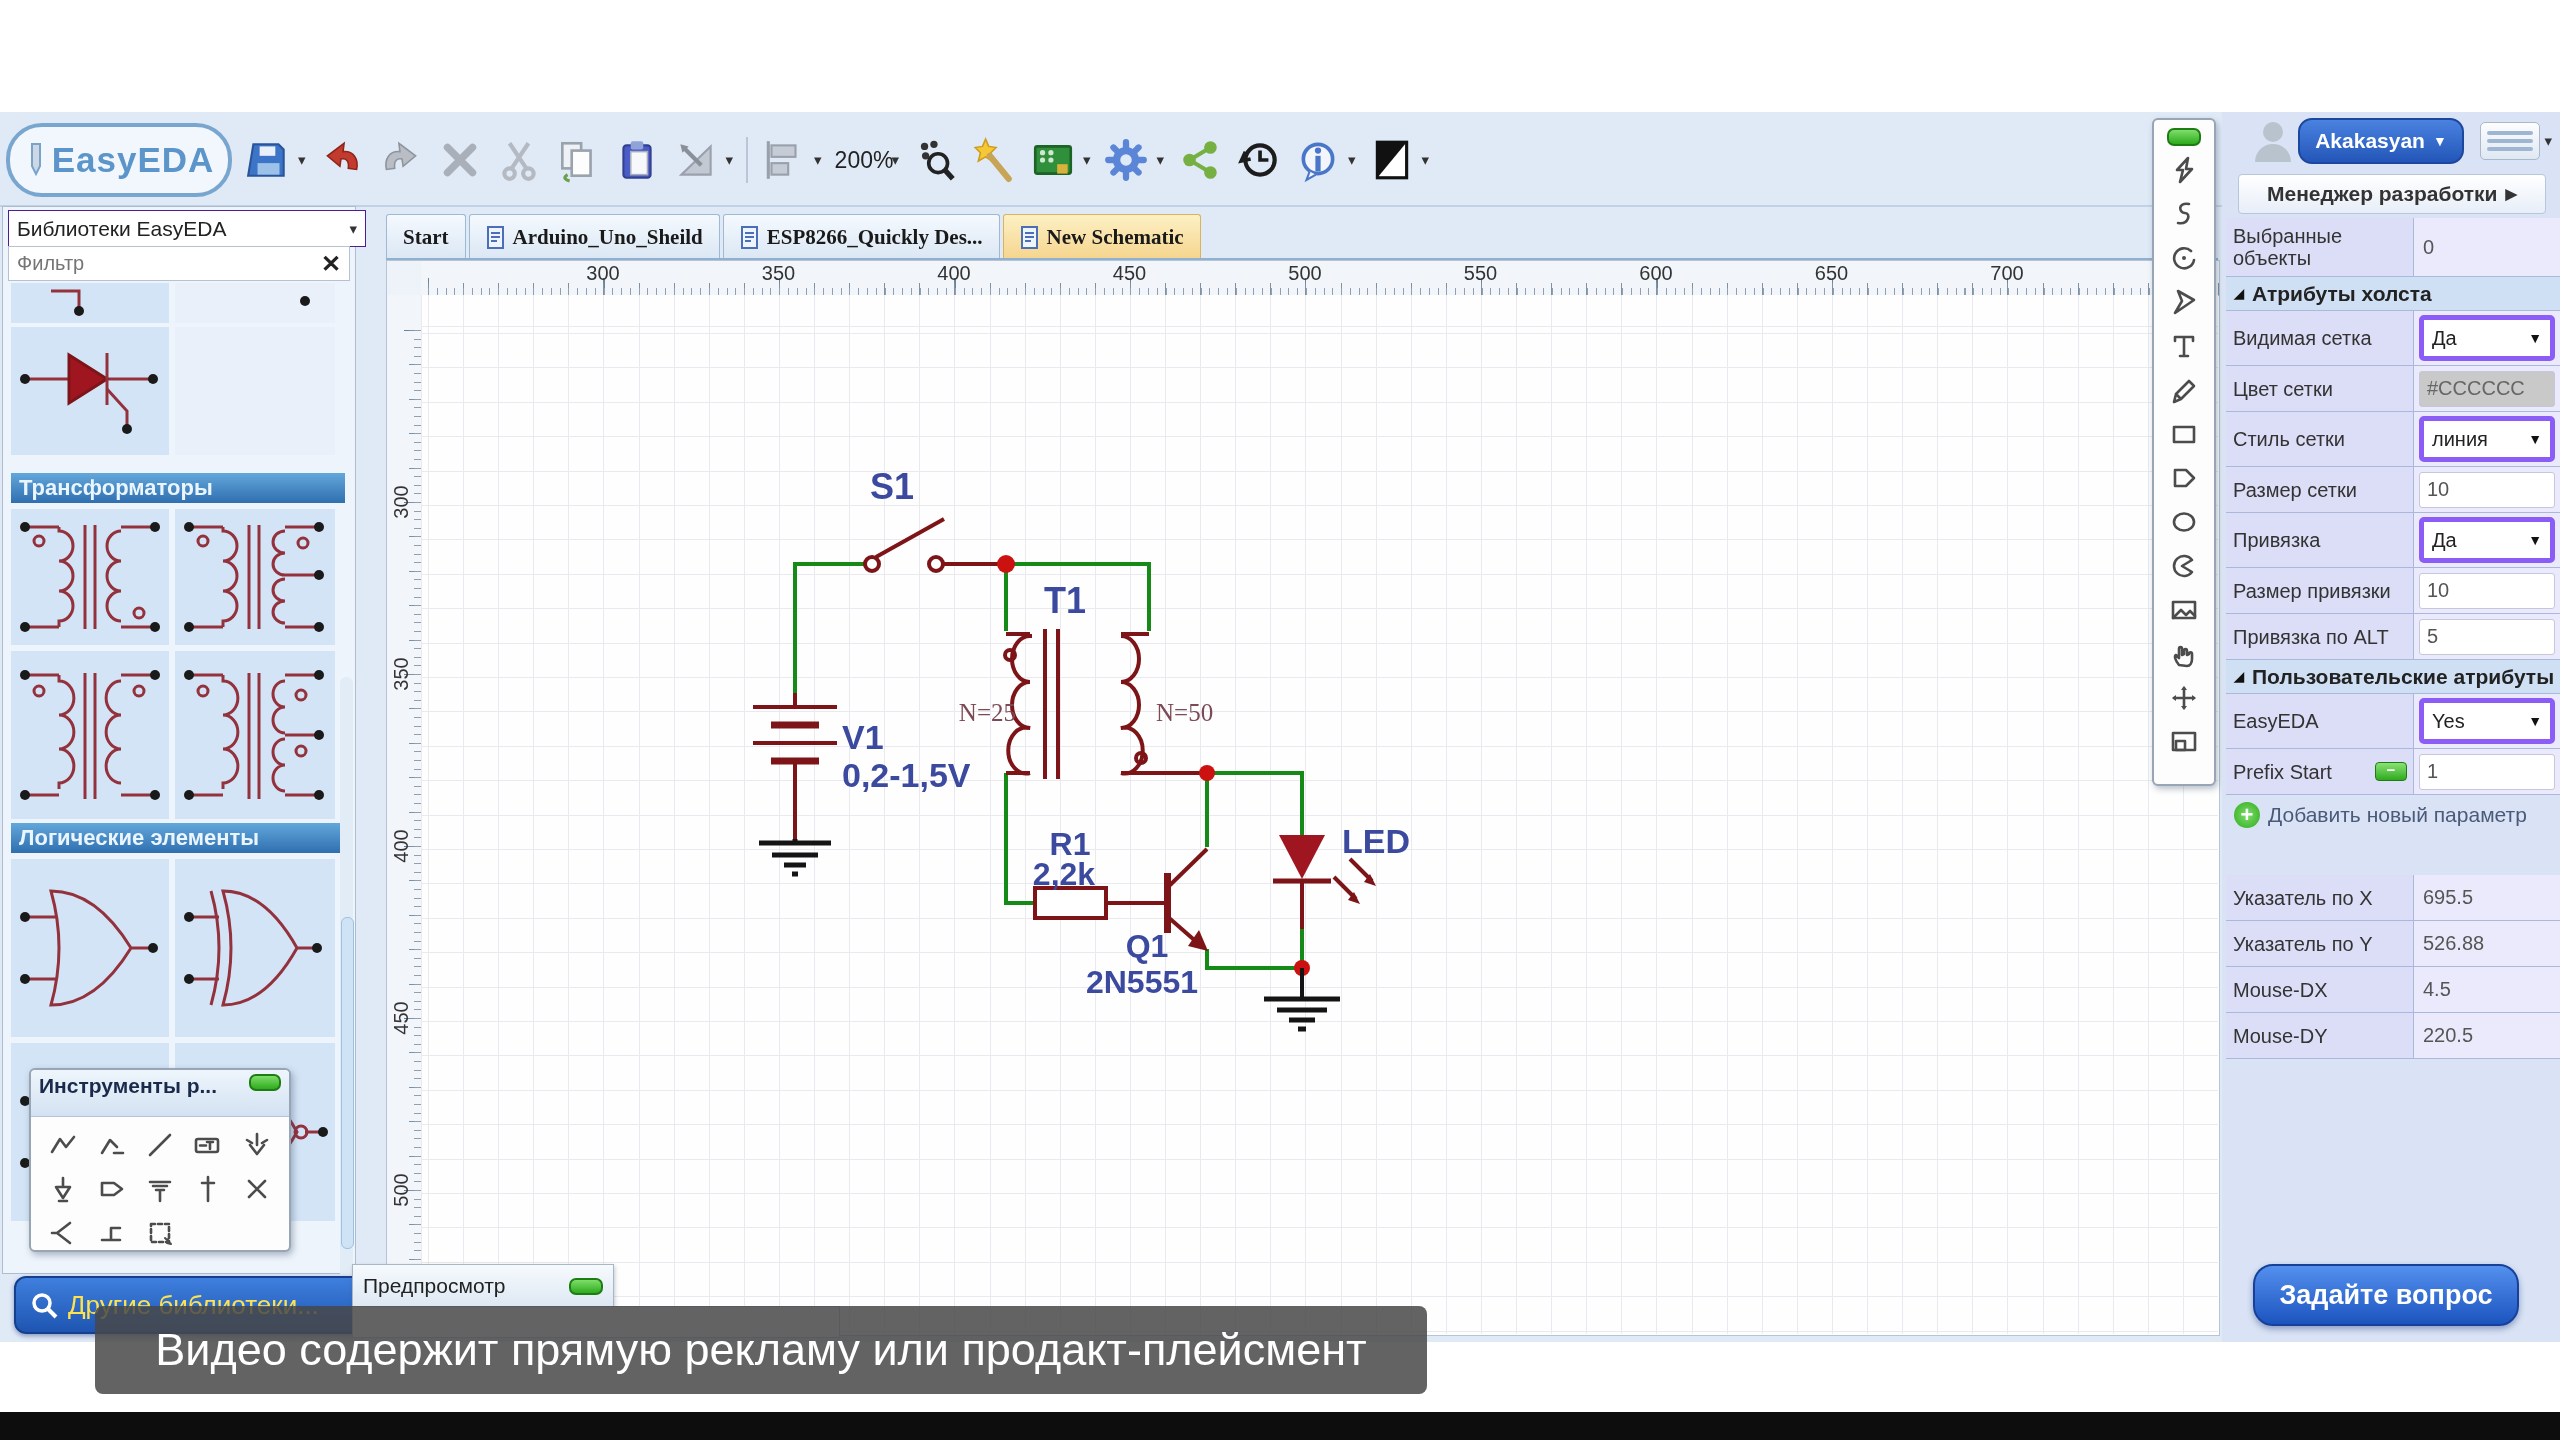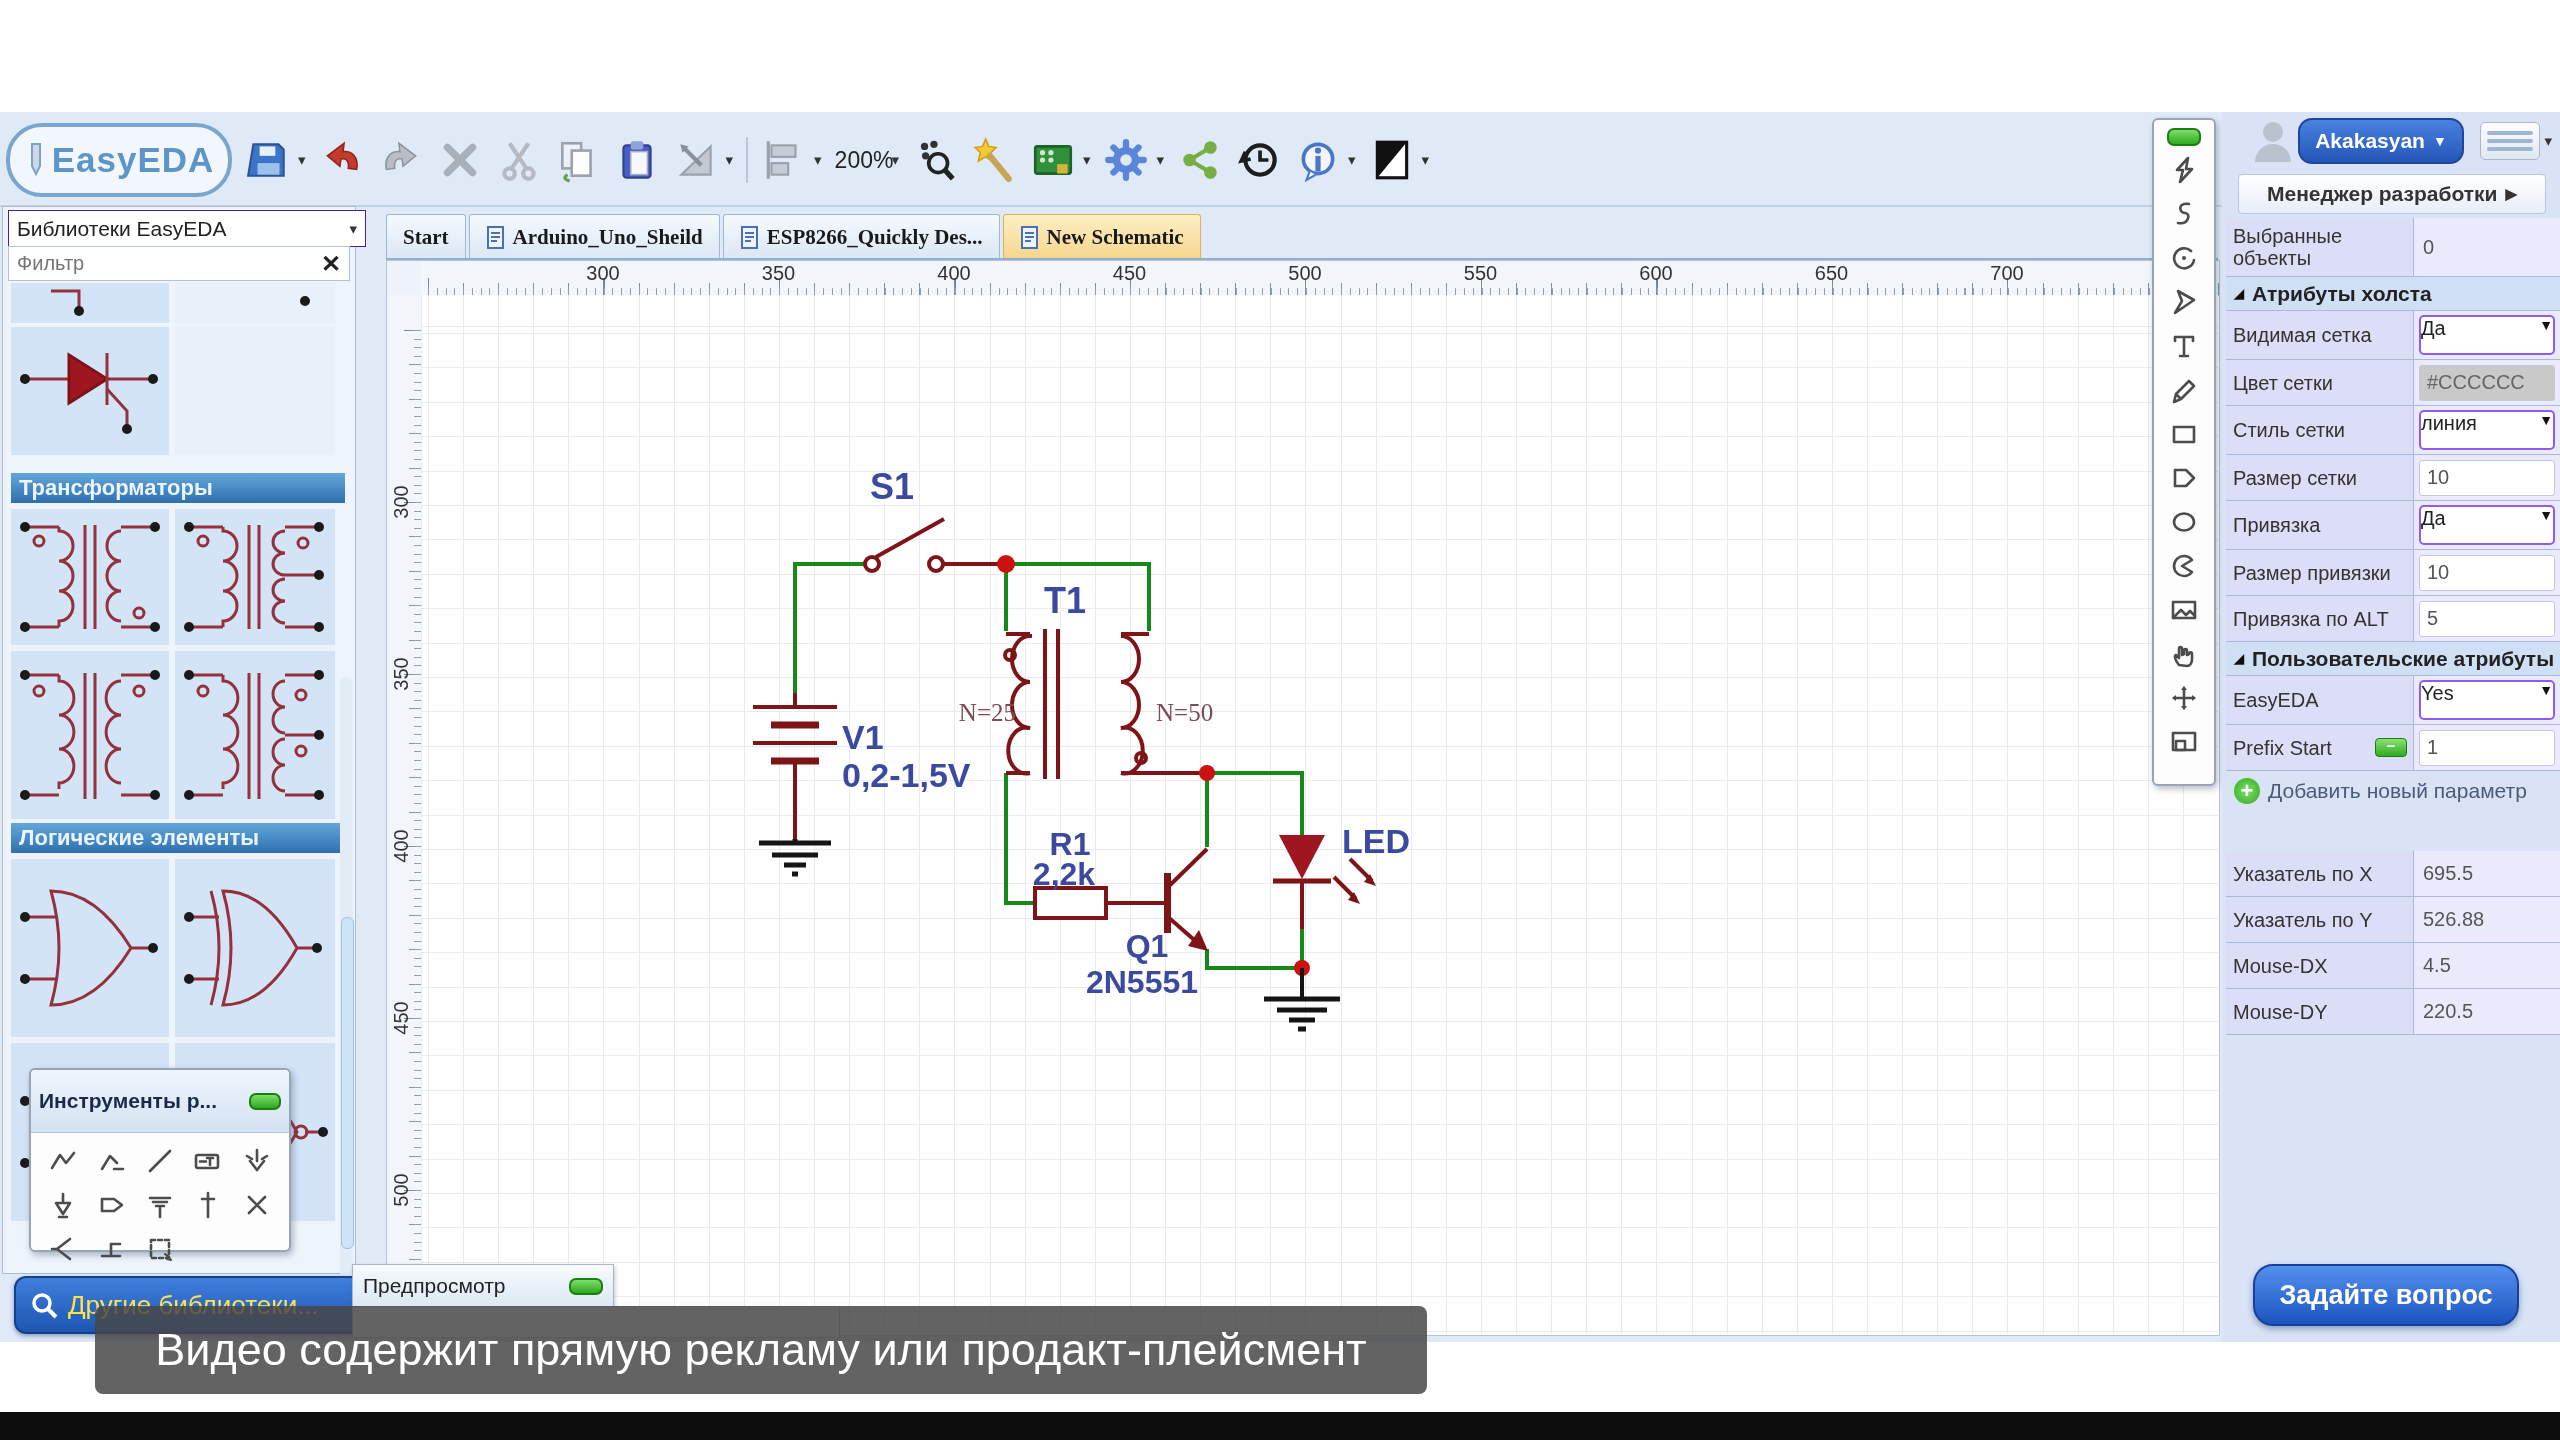--- a/index.html
+++ b/index.html
@@ -67,32 +67,32 @@
   #menubtn i{display:block;height:4px;background:#9fb6d2;border-radius:2px;}
   #managerbtn{position:absolute;left:16px;top:62px;width:306px;height:38px;background:linear-gradient(#ffffff,#e7eef8);border:1px solid #b8c6da;border-radius:4px;display:flex;align-items:center;justify-content:center;gap:8px;font-size:21px;font-weight:bold;color:#333;}
   #attrtable{position:absolute;left:4px;top:106px;width:334px;}
   .prow{display:flex;min-height:45px;border-bottom:1px solid #aab8dc;}
   .prow.tall{min-height:58px;}
   .plabel{flex:0 0 180px;background:#dcddf6;border-right:1px solid #aab8dc;font-size:20px;color:#333;display:flex;align-items:center;padding-left:7px;line-height:1.1;}
   .pval{flex:1;background:#eaeafc;display:flex;align-items:center;padding:4px 5px;font-size:20px;color:#555;}
   .vplain{padding-left:4px;}
   .vinput{width:100%;height:34px;background:#fff;border:1px solid #c4c8da;border-radius:3px;display:flex;align-items:center;padding-left:7px;color:#555;}
   .vinput.gray{background:#c9c9c9;color:#666;}
-  .vselect{width:100%;height:36px;background:#fff;border:2px solid #8b5cf6;border-radius:5px;display:flex;align-items:flex-start;padding:0 0;color:#222;justify-content:space-between;}
+  .vselect{width:100%;height:36px;background:#fff;border:5px solid #8b5cf6;border-radius:5px;display:flex;align-items:center;padding:0 8px;color:#222;justify-content:space-between;}
   .vselect .sc{font-size:14px;color:#111;}
   .sec-hdr{height:33px;background:#d0e0f4;border-bottom:1px solid #aab8dc;display:flex;align-items:center;gap:8px;padding-left:8px;font-size:21px;font-weight:bold;color:#222;}
   .sec-hdr .tri{font-size:13px;color:#111;}
   .add-param{height:40px;display:flex;align-items:center;gap:8px;padding-left:8px;font-size:21px;color:#4a5a78;}
   .plus-ico{width:26px;height:26px;border-radius:50%;background:radial-gradient(#7ede6a,#2faa1e);color:#fff;font-weight:bold;font-size:22px;display:flex;align-items:center;justify-content:center;}
   .minus-ico{margin-left:auto;margin-right:6px;width:30px;height:17px;border-radius:4px;background:linear-gradient(#8ae276,#2faa1e);border:1px solid #1d7d12;color:#fff;font-weight:bold;font-size:15px;line-height:14px;text-align:center;}
   .pgap{height:40px;}
   #askbtn{left:2253px;top:1264px;width:262px;height:58px;border-radius:20px;background:linear-gradient(#5490ee,#1c54bf);border:2px solid #16409a;box-shadow:0 3px 6px rgba(20,50,120,.4);color:#fff;font-weight:bold;font-size:27px;display:flex;align-items:center;justify-content:center;}
   
   #palette{left:29px;top:1068px;width:258px;height:180px;background:#fdfdfd;border:2px solid #98a5b5;border-radius:6px;box-shadow:2px 3px 7px rgba(60,80,110,.4);}
-  #palette .phd{height:38px;background:linear-gradient(#eef5fc,#d3e2f2);border-bottom:1px solid #b6c4d4;display:flex;align-items:center;padding:12px 8px;border-radius:5px 5px 0 0;gap:24px;}
+  #palette .phd{height:38px;background:linear-gradient(#eef5fc,#d3e2f2);border-bottom:1px solid #b6c4d4;display:flex;padding:4px 8px;border-radius:5px 5px 0 0;gap:24px;}
   #palette .phd .t{font-size:21px;font-weight:bold;color:#1a2a4a;}
   #palette .phd .gpill{margin-left:auto;width:28px;height:13px;}
   #pgridi{display:grid;grid-template-columns:repeat(5,1fr);padding:6px 8px;}
   .pt{height:44px;display:flex;align-items:center;justify-content:center;}
   .pt svg{stroke:#4c4c4c;stroke-width:2.6;fill:none;stroke-linecap:round;stroke-linejoin:round;}
   
   #morelibs{left:14px;top:1276px;width:340px;height:54px;border-radius:12px;background:linear-gradient(#3f7fdd,#1e55b2);border:2px solid #16408e;display:flex;align-items:center;gap:10px;padding-left:14px;box-shadow:0 2px 5px rgba(20,50,120,.45);}
   #morelibs .ml-t{color:#ffe34d;font-weight:normal;font-size:26px;}
   #previewbar{left:352px;top:1264px;width:240px;height:42px;background:linear-gradient(#f6fafd,#dde8f3);border:1px solid #a8b6c6;display:flex;align-items:center;padding:0 10px;box-shadow:1px 2px 4px rgba(60,80,110,.3);}
   #previewbar .t{font-size:21px;color:#222;}

